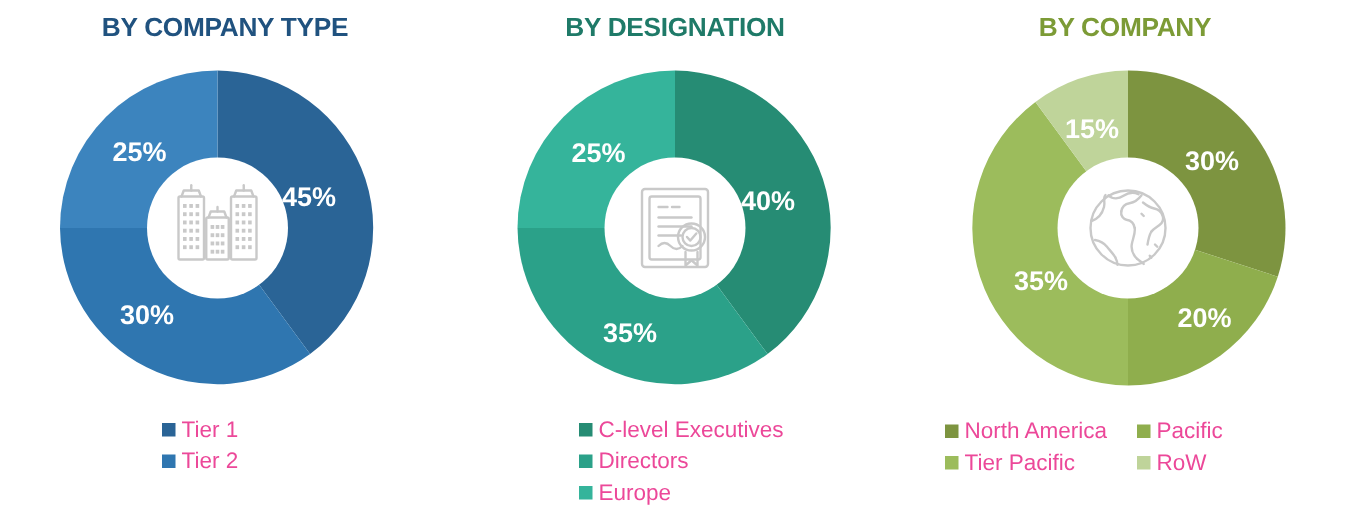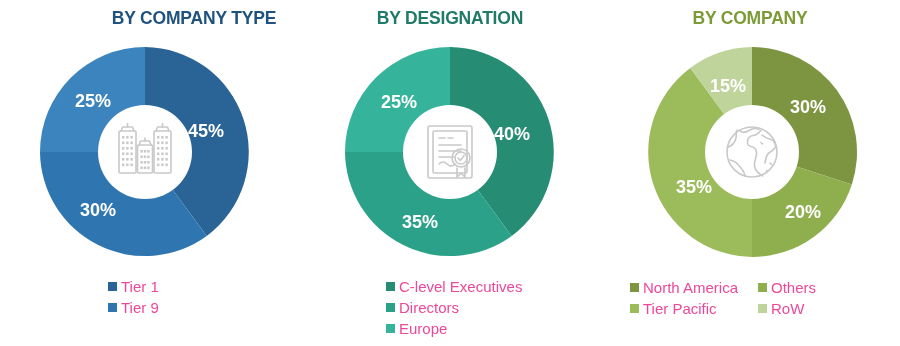--- a/index.html
+++ b/index.html
@@ -32,21 +32,21 @@
     position: absolute;
     top: 8px;
     left: 0;
     width: 300px;
     text-align: center;
     font-size: 17.5px;
     font-weight: bold;
     letter-spacing: -0.2px;
     white-space: nowrap;
   }
-  .title-company { color: #20527F; padding-left: 44px; }
+  .title-company { color: #20527F; }
   .title-designation { color: #1F7A68; }
   .title-region { color: #7C9B36; }
 
   .donut-wrap {
     position: absolute;
     top: 44px;
     left: 0;
     width: 300px;
     height: 220px;
   }
@@ -199,21 +199,21 @@
     <div class="legend legend-company">
       <div class="legend-row">
         <div class="legend-item">
           <span class="legend-swatch" style="background:#2A6496"></span>
           <span class="legend-label">Tier 1</span>
         </div>
       </div>
       <div class="legend-row">
         <div class="legend-item">
           <span class="legend-swatch" style="background:#2F76B0"></span>
-          <span class="legend-label">Tier 9</span>
+          <span class="legend-label">Tier 2</span>
         </div>
       </div>
     </div>
   </div>
 
   <div class="panel panel-designation">
     <div class="panel-title title-designation">BY DESIGNATION</div>
 
     <div class="donut-wrap">
       <svg class="donut-svg" width="300" height="220" viewBox="0 0 300 220">
@@ -310,21 +310,21 @@
     </div>
 
     <div class="legend legend-region">
       <div class="legend-row">
         <div class="legend-item">
           <span class="legend-swatch" style="background:#7D9440"></span>
           <span class="legend-label">North America</span>
         </div>
         <div class="legend-item">
           <span class="legend-swatch" style="background:#8FAE4D"></span>
-          <span class="legend-label">Others</span>
+          <span class="legend-label">Pacific</span>
         </div>
       </div>
       <div class="legend-row">
         <div class="legend-item">
           <span class="legend-swatch" style="background:#9CBC5C"></span>
           <span class="legend-label">Tier Pacific</span>
         </div>
         <div class="legend-item">
           <span class="legend-swatch" style="background:#BFD49A"></span>
           <span class="legend-label">RoW</span>

